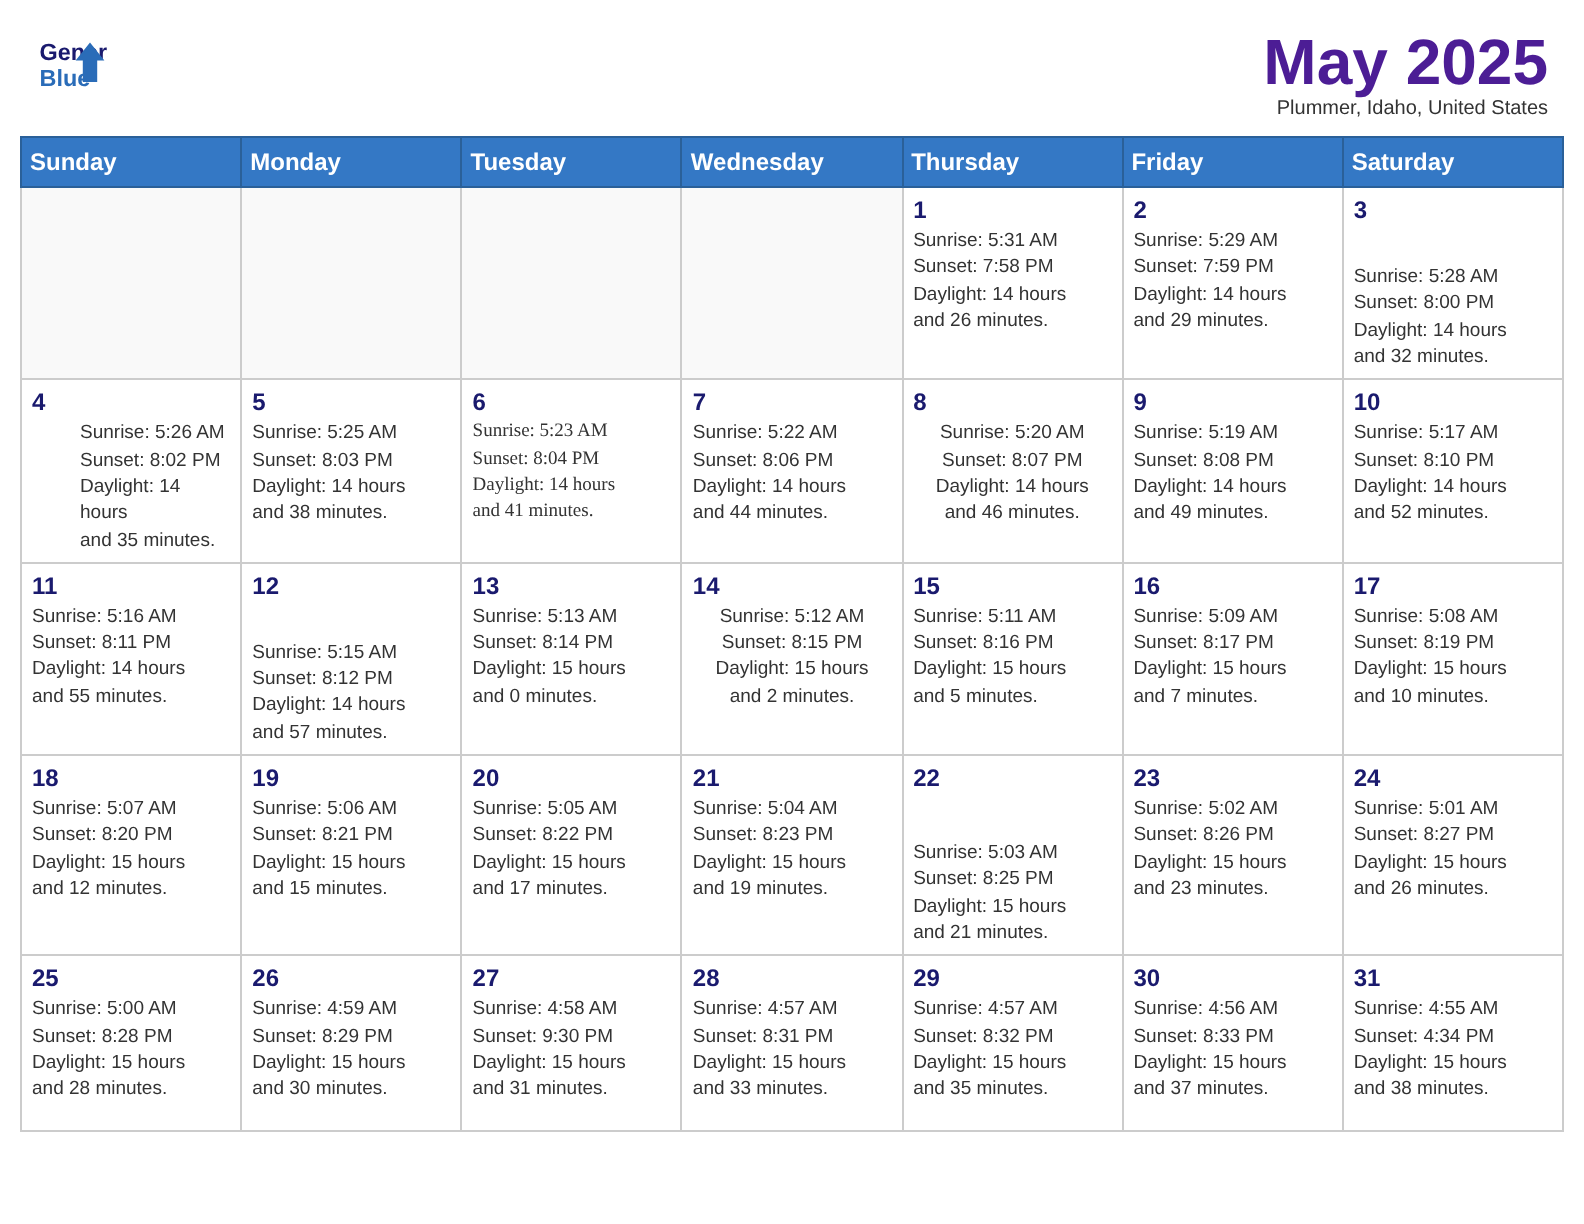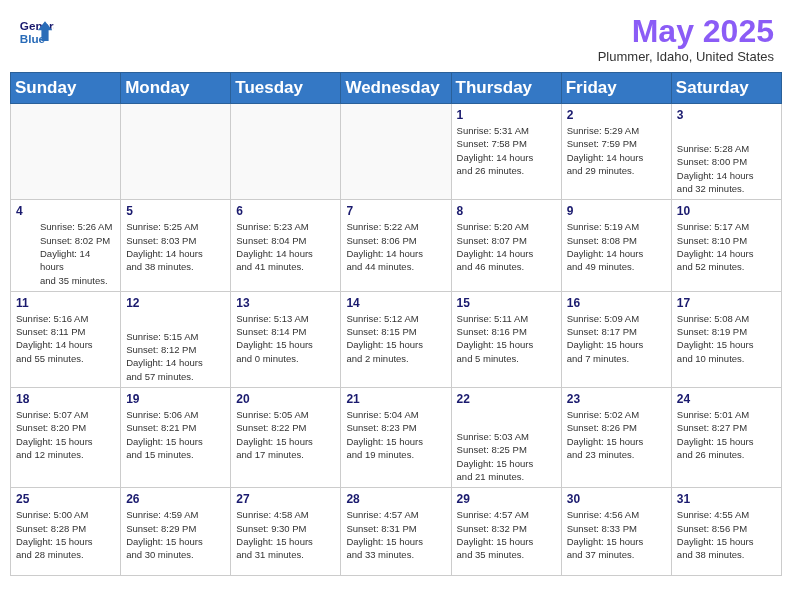--- a/index.html
+++ b/index.html
@@ -25,36 +25,36 @@
     .logo-icon {
       width: 36px;
       height: 36px;
     }
     .title-area {
       text-align: right;
     }
     .month-title {
       font-size: 32px;
       font-weight: bold;
-      color: #8b5cf6;
+      color: #4c1d95;
       line-height: 1.1;
     }
     .location {
-      font-size: 13px;
+      font-size: 10px;
       color: #333;
     }
     .calendar {
       width: 100%;
       border-collapse: collapse;
       border: 1px solid #ccc;
     }
     .calendar th {
       background: #3478c5;
       color: #fff;
-      font-size: 17px;
+      font-size: 12px;
       font-weight: bold;
       padding: 5px 4px;
       text-align: left;
       border: 1px solid #2a6099;
     }
     .calendar td {
       border: 1px solid #ccc;
       vertical-align: top;
       padding: 4px 5px;
       font-size: 10px;
@@ -145,35 +145,35 @@
         </td>
         <td>
           <div class="day-num">5</div>
           <div class="day-detail" style="white-space: pre-line;">Sunrise: 5:25 AM
 Sunset: 8:03 PM
 Daylight: 14 hours
 and 38 minutes.</div>
         </td>
         <td>
           <div class="day-num">6</div>
-          <div class="day-detail" style="white-space: pre-line;">Sunrise: 5:23 AM
+          <div class="day-detail" style="white-space: pre-line; font-family: Liberation Serif, serif;">Sunrise: 5:23 AM
 Sunset: 8:04 PM
 Daylight: 14 hours
 and 41 minutes.</div>
         </td>
         <td>
           <div class="day-num">7</div>
           <div class="day-detail" style="white-space: pre-line;">Sunrise: 5:22 AM
 Sunset: 8:06 PM
 Daylight: 14 hours
 and 44 minutes.</div>
         </td>
         <td>
           <div class="day-num">8</div>
-          <div class="day-detail" style="white-space: pre-line;">Sunrise: 5:20 AM
+          <div class="day-detail" style="white-space: pre-line; text-align: center;">Sunrise: 5:20 AM
 Sunset: 8:07 PM
 Daylight: 14 hours
 and 46 minutes.</div>
         </td>
         <td>
           <div class="day-num">9</div>
           <div class="day-detail" style="white-space: pre-line;">Sunrise: 5:19 AM
 Sunset: 8:08 PM
 Daylight: 14 hours
 and 49 minutes.</div>
@@ -203,21 +203,21 @@
         </td>
         <td>
           <div class="day-num">13</div>
           <div class="day-detail" style="white-space: pre-line;">Sunrise: 5:13 AM
 Sunset: 8:14 PM
 Daylight: 15 hours
 and 0 minutes.</div>
         </td>
         <td>
           <div class="day-num">14</div>
-          <div class="day-detail" style="white-space: pre-line;">Sunrise: 5:12 AM
+          <div class="day-detail" style="white-space: pre-line; text-align: center;">Sunrise: 5:12 AM
 Sunset: 8:15 PM
 Daylight: 15 hours
 and 2 minutes.</div>
         </td>
         <td>
           <div class="day-num">15</div>
           <div class="day-detail" style="white-space: pre-line;">Sunrise: 5:11 AM
 Sunset: 8:16 PM
 Daylight: 15 hours
 and 5 minutes.</div>
@@ -327,19 +327,19 @@
         <td>
           <div class="day-num">30</div>
           <div class="day-detail" style="white-space: pre-line;">Sunrise: 4:56 AM
 Sunset: 8:33 PM
 Daylight: 15 hours
 and 37 minutes.</div>
         </td>
         <td>
           <div class="day-num">31</div>
           <div class="day-detail" style="white-space: pre-line;">Sunrise: 4:55 AM
-Sunset: 8:56 PM
+Sunset: 4:34 PM
 Daylight: 15 hours
 and 38 minutes.</div>
         </td>
       </tr>
     </tbody>
 </table>
 
 </body></html>

